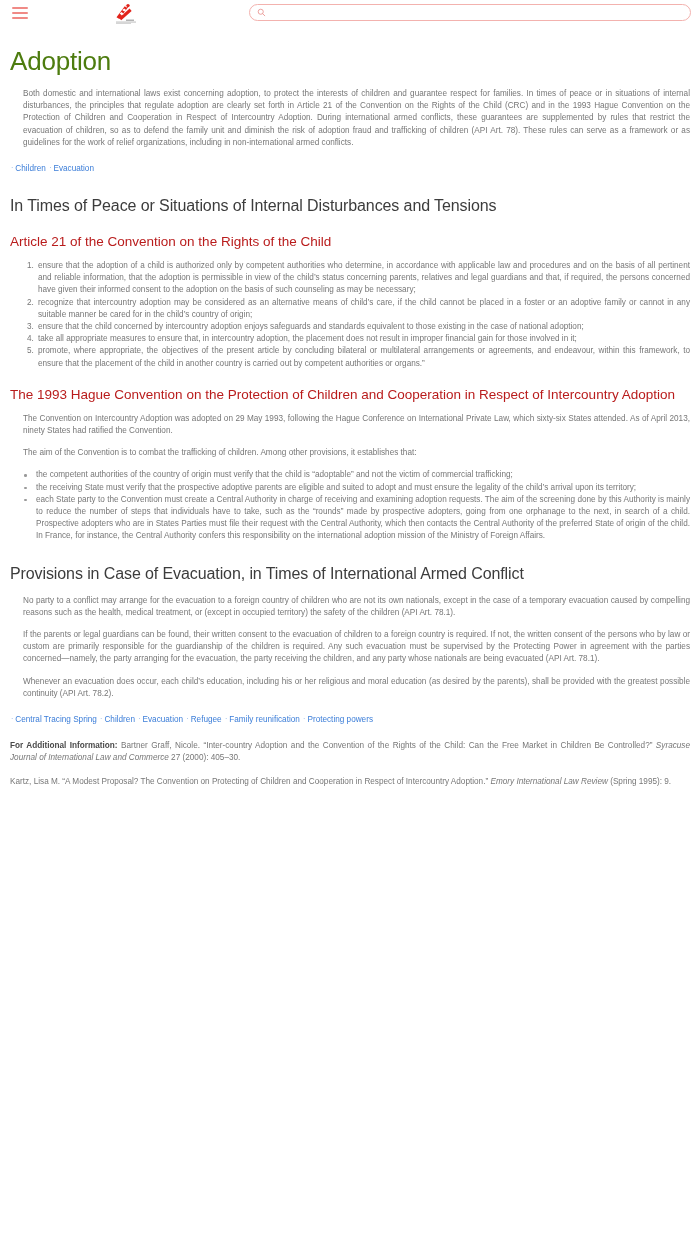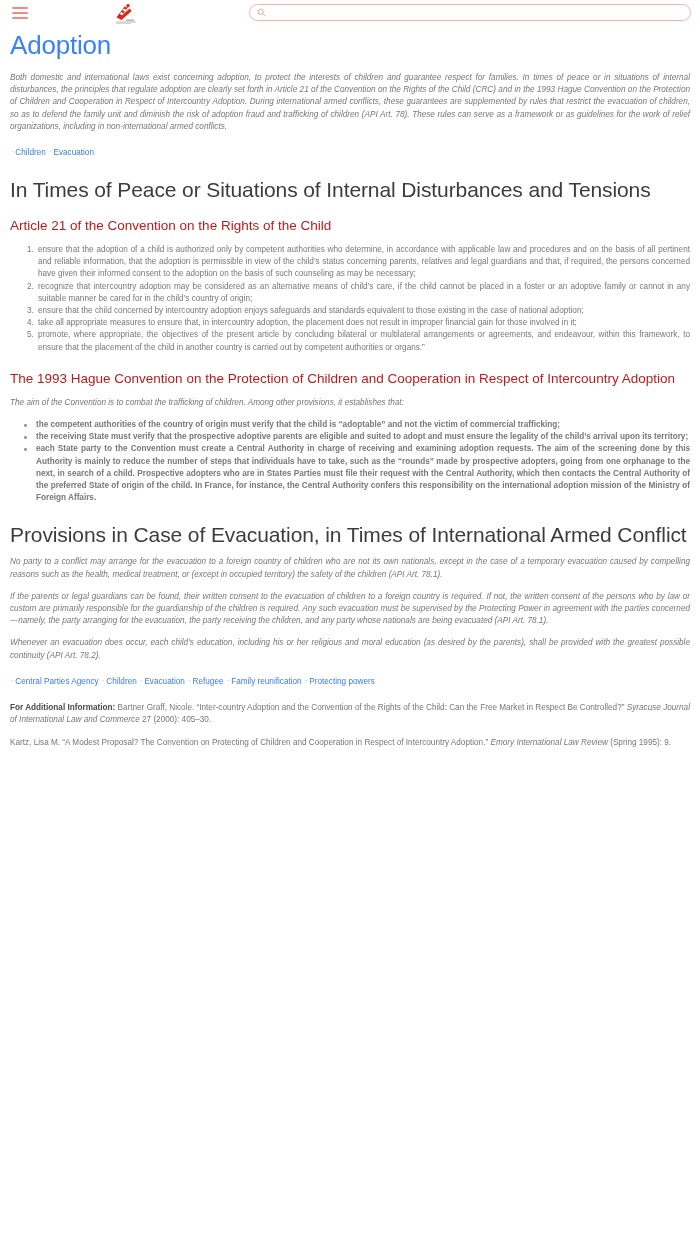--- a/index.html
+++ b/index.html
@@ -86,63 +86,62 @@
   }
 
   
   .content {
     padding: 0 10px 0 10px;
   }
   h1.page-title {
     font-size: 26px;
     line-height: 30px;
     font-weight: 400;
-    color: #3b82f6;
-    margin: 4px 0 12px 0;
+    color: #4d7c0f;
+    margin: 20px 0 12px 0;
     letter-spacing: -0.2px;
   }
   h2.section-title {
-    font-size: 21px;
+    font-size: 16px;
     line-height: 22px;
     font-weight: 400;
     color: #3c3c3c;
     margin: 20px 0 10px 0;
     letter-spacing: -0.1px;
   }
   h3.subsection-title {
     font-size: 13.5px;
     line-height: 18px;
     font-weight: 400;
     color: #b91c1c;
     margin: 16px 0 9px 0;
   }
   p.body {
     font-size: 8.2px;
     line-height: 12.2px;
-    margin: 0 0 10px 0;
+    margin: 0 0 10px 13px;
     text-align: justify;
     color: #777777;
-    font-style: italic;
   }
   p.body.last { margin-bottom: 0; }
 
   ol.numlist, ul.bullist {
     font-size: 8.2px;
     line-height: 12.2px;
     color: #777777;
     margin: 0 0 10px 0;
     padding-left: 26px;
   }
   ol.numlist li, ul.bullist li {
     margin: 0 0 0 0;
     text-align: justify;
     padding-left: 2px;
   }
   ul.bullist { list-style: none; padding-left: 24px; }
-  ul.bullist li { position: relative; font-weight: bold; }
+  ul.bullist li { position: relative; }
   ul.bullist li::before {
     content: "";
     position: absolute;
     left: -10px;
     top: 5px;
     width: 2.5px;
     height: 2.5px;
     border-radius: 50%;
     background: #9a9a9a;
   }
@@ -234,34 +233,35 @@
   <ol class="numlist" id="article21-list">
       <li>ensure that the adoption of a child is authorized only by competent authorities who determine, in accordance with applicable law and procedures and on the basis of all pertinent and reliable information, that the adoption is permissible in view of the child’s status concerning parents, relatives and legal guardians and that, if required, the persons concerned have given their informed consent to the adoption on the basis of such counseling as may be necessary;</li>
       <li>recognize that intercountry adoption may be considered as an alternative means of child’s care, if the child cannot be placed in a foster or an adoptive family or cannot in any suitable manner be cared for in the child’s country of origin;</li>
       <li>ensure that the child concerned by intercountry adoption enjoys safeguards and standards equivalent to those existing in the case of national adoption;</li>
       <li>take all appropriate measures to ensure that, in intercountry adoption, the placement does not result in improper financial gain for those involved in it;</li>
       <li>promote, where appropriate, the objectives of the present article by concluding bilateral or multilateral arrangements or agreements, and endeavour, within this framework, to ensure that the placement of the child in another country is carried out by competent authorities or organs.”</li>
     </ol>
 
   <h3 class="subsection-title">The 1993 Hague Convention on the Protection of Children and Cooperation in Respect of Intercountry Adoption</h3>
 
+  <p class="body">The Convention on Intercountry Adoption was adopted on 29 May 1993, following the Hague Conference on International Private Law, which sixty-six States attended. As of April 2013, ninety States had ratified the Convention.</p>
   <p class="body">The aim of the Convention is to combat the trafficking of children. Among other provisions, it establishes that:</p>
 
   <ul class="bullist" id="hague-list">
       <li>the competent authorities of the country of origin must verify that the child is “adoptable” and not the victim of commercial trafficking;</li>
       <li>the receiving State must verify that the prospective adoptive parents are eligible and suited to adopt and must ensure the legality of the child’s arrival upon its territory;</li>
       <li>each State party to the Convention must create a Central Authority in charge of receiving and examining adoption requests. The aim of the screening done by this Authority is mainly to reduce the number of steps that individuals have to take, such as the “rounds” made by prospective adopters, going from one orphanage to the next, in search of a child. Prospective adopters who are in States Parties must file their request with the Central Authority, which then contacts the Central Authority of the preferred State of origin of the child. In France, for instance, the Central Authority confers this responsibility on the international adoption mission of the Ministry of Foreign Affairs.</li>
     </ul>
 
   <h2 class="section-title">Provisions in Case of Evacuation, in Times of International Armed Conflict</h2>
 
   <p class="body">No party to a conflict may arrange for the evacuation to a foreign country of children who are not its own nationals, except in the case of a temporary evacuation caused by compelling reasons such as the health, medical treatment, or (except in occupied territory) the safety of the children (API Art. 78.1).</p>
   <p class="body">If the parents or legal guardians can be found, their written consent to the evacuation of children to a foreign country is required. If not, the written consent of the persons who by law or custom are primarily responsible for the guardianship of the children is required. Any such evacuation must be supervised by the Protecting Power in agreement with the parties concerned—namely, the party arranging for the evacuation, the party receiving the children, and any party whose nationals are being evacuated (API Art. 78.1).</p>
   <p class="body last">Whenever an evacuation does occur, each child’s education, including his or her religious and moral education (as desired by the parents), shall be provided with the greatest possible continuity (API Art. 78.2).</p>
 
-  <div class="taglist" id="bottom-tags"><span class="sep">·</span><a>Central Parties Agency</a> <span class="sep">·</span><a>Children</a> <span class="sep">·</span><a>Evacuation</a> <span class="sep">·</span><a>Refugee</a> <span class="sep">·</span><a>Family reunification</a> <span class="sep">·</span><a>Protecting powers</a></div>
+  <div class="taglist" id="bottom-tags"><span class="sep">·</span><a>Central Tracing Spring</a> <span class="sep">·</span><a>Children</a> <span class="sep">·</span><a>Evacuation</a> <span class="sep">·</span><a>Refugee</a> <span class="sep">·</span><a>Family reunification</a> <span class="sep">·</span><a>Protecting powers</a></div>
 
   <div id="bibliography">
-      <p class="biblio"><span class="lead">For Additional Information: </span><span>Bartner Graff, Nicole. “Inter-country Adoption and the Convention of the Rights of the Child: Can the Free Market in Respect Be Controlled?” </span><em>Syracuse Journal of International Law and Commerce</em><span> 27 (2000): 405–30.</span></p>
+      <p class="biblio"><span class="lead">For Additional Information: </span><span>Bartner Graff, Nicole. “Inter-country Adoption and the Convention of the Rights of the Child: Can the Free Market in Children Be Controlled?” </span><em>Syracuse Journal of International Law and Commerce</em><span> 27 (2000): 405–30.</span></p>
       <p class="biblio"><span>Kartz, Lisa M. “A Modest Proposal? The Convention on Protecting of Children and Cooperation in Respect of Intercountry Adoption.” </span><em>Emory International Law Review</em><span> (Spring 1995): 9.</span></p>
     </div>
 
 </div>
 
 </body></html>

